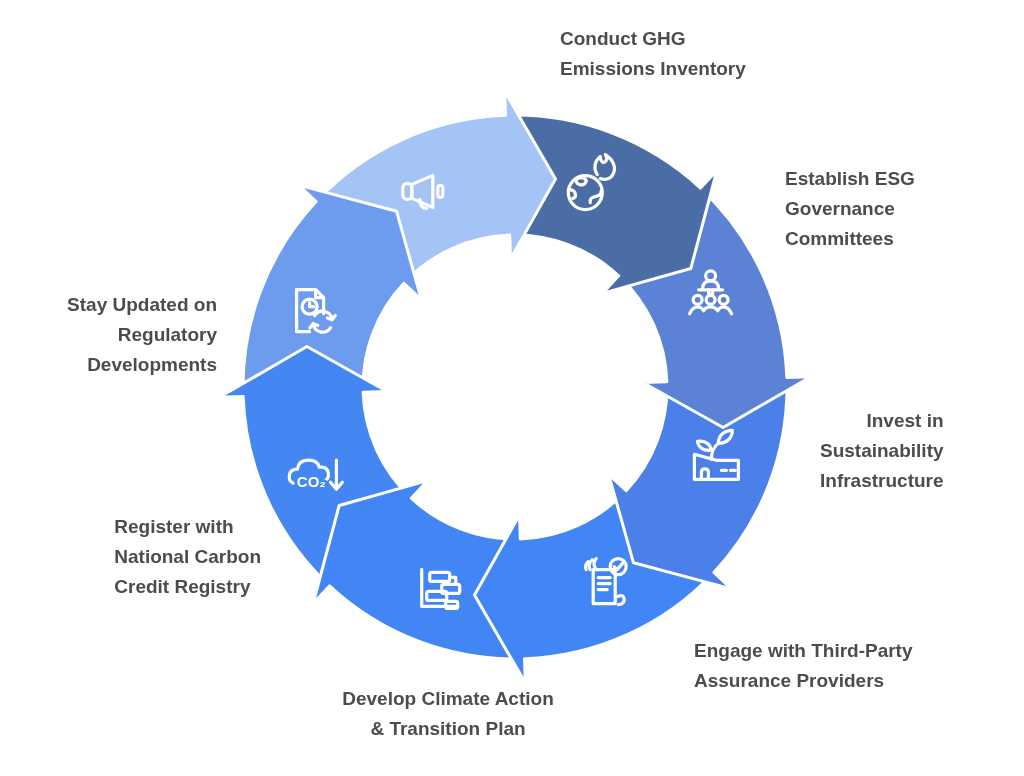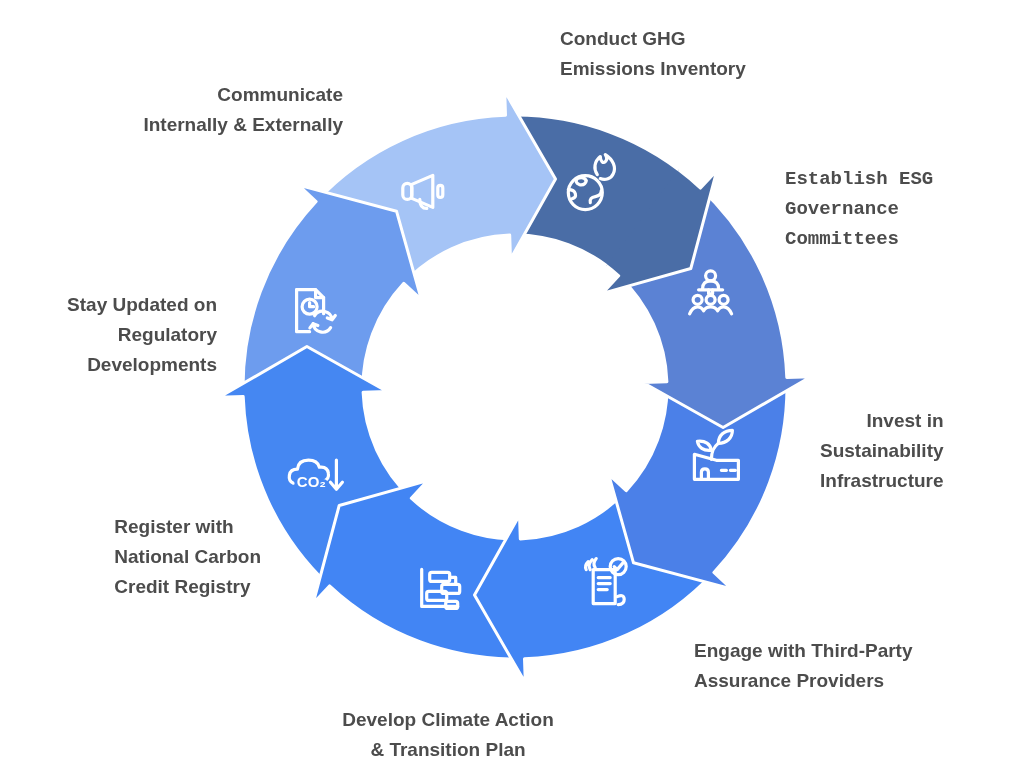--- a/index.html
+++ b/index.html
@@ -2,24 +2,24 @@
 <html><head>
 <meta charset="utf-8">
 <style>
   html,body{margin:0;padding:0;background:#ffffff;}
   .figure{position:relative;width:1024px;height:776px;background:#ffffff;overflow:hidden;
           font-family:"Liberation Sans","DejaVu Sans",sans-serif;}
   #cycle-svg{position:absolute;left:0;top:0;}
   .lbl{position:absolute;font-weight:700;font-size:19px;line-height:30px;color:#4c4c4c;
        white-space:pre-line;}
   #lbl-0{left:560px;top:24px;text-align:left;}
-  #lbl-1{left:785px;top:164px;text-align:left;font-family:Liberation Mono, monospace;}
+  #lbl-1{left:785px;top:164px;text-align:left;}
   #lbl-2{left:820px;top:406px;text-align:right;}
   #lbl-3{left:694px;top:636px;text-align:left;}
-  #lbl-4{left:248px;top:684px;width:400px;text-align:center;margin-top:21px;}
+  #lbl-4{left:248px;top:684px;width:400px;text-align:center;}
   #lbl-5{right:763px;top:512px;text-align:left;}
   #lbl-6{right:807px;top:290px;text-align:right;}
   #lbl-7{right:681px;top:80px;text-align:right;}
 </style>
 </head>
 <body>
 
 <div class="figure">
   <svg id="cycle-svg" width="1024" height="776" viewBox="0 0 1024 776">
       <path d="M 505.5 115.2 A 272 272 0 0 1 700.5 188.1 L 716.9 170.5 L 690.8 268.5 L 602.3 293.4 L 618.7 275.8 A 152 152 0 0 0 509.7 235.1 Z" fill="#4a6da6" stroke="#ffffff" stroke-width="3" stroke-linejoin="round"></path>
@@ -105,15 +105,13 @@
   <div class="lbl" id="lbl-3">Engage with Third-Party
 Assurance Providers</div>
   <div class="lbl" id="lbl-4">Develop Climate Action
 &amp; Transition Plan</div>
   <div class="lbl" id="lbl-5">Register with
 National Carbon
 Credit Registry</div>
   <div class="lbl" id="lbl-6">Stay Updated on
 Regulatory
 Developments</div>
-  <div class="lbl" id="lbl-7">Communicate
-Internally &amp; Externally</div>
 </div>
 
 </body></html>

